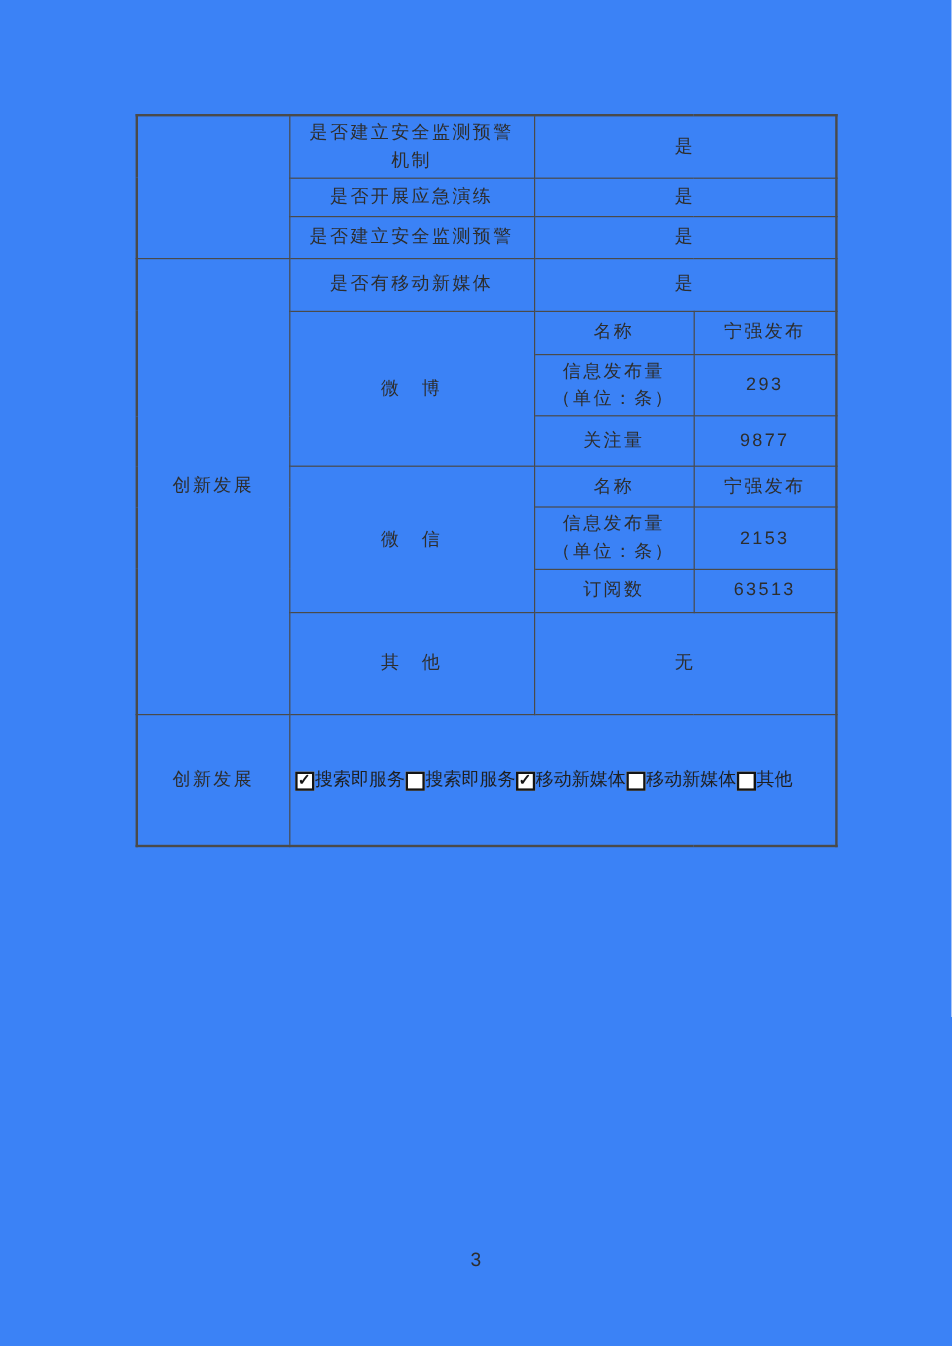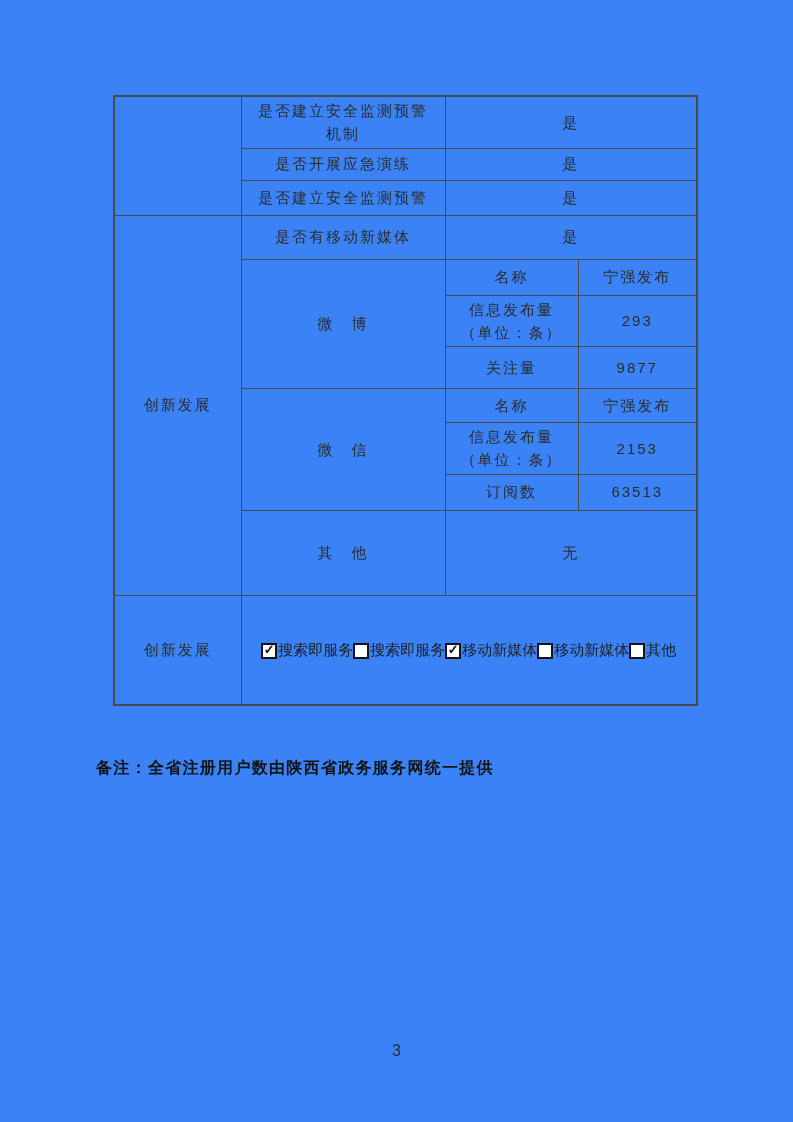--- a/index.html
+++ b/index.html
@@ -28,21 +28,21 @@
     padding:2px 4px;
     overflow:hidden;
   }
   td.pre { white-space:pre-line; }
   td.left-pad { text-align:left; padding-left:14px; letter-spacing:1.5px; }
   td.num { letter-spacing:1px;margin-top:48px; }
   .h48{height:48px}.h32{height:32px}.h35{height:35px}.h44{height:44px}
   .h36{height:36px}.h50{height:50px}.h42{height:42px}.h34{height:34px}
   .h85{height:85px}.h135{height:110px}
   .cb-row {
-    display:flex; justify-content:center; align-items:center;
+    display:flex; justify-content:flex-start; align-items:center;
     letter-spacing:0; font-size:15px; color:#1f1f1f;
   }
   .cb-item { display:inline-flex; align-items:center; }
   .cb-box {
     width:12px; height:12px; flex:none;
     border:2px solid #141414;
     display:inline-flex; align-items:center; justify-content:center;
     margin-right:1px;
     background:#fff;
     position:relative; top:1px;
@@ -157,16 +157,15 @@
               <span class="cb-item">
                 <span class="cb-box"></span>
                 <span class="cb-label">其他</span>
               </span>
             </div>
         </td>
       </tr>
     </tbody>
   </table>
 
-  <div class="note">备注：全省注册用户数由陕西省政务服务网统一提供</div>
   <div class="pagenum">3</div>
 
 </div>
 
 </body></html>

